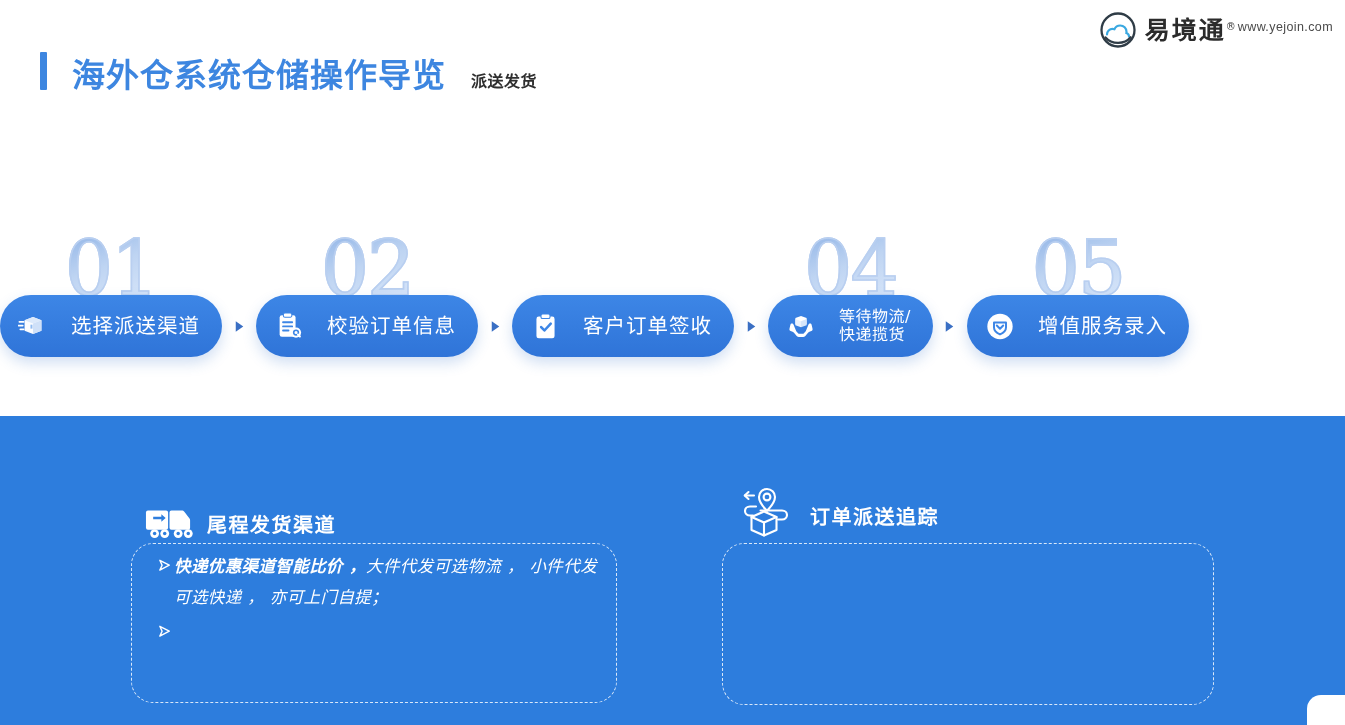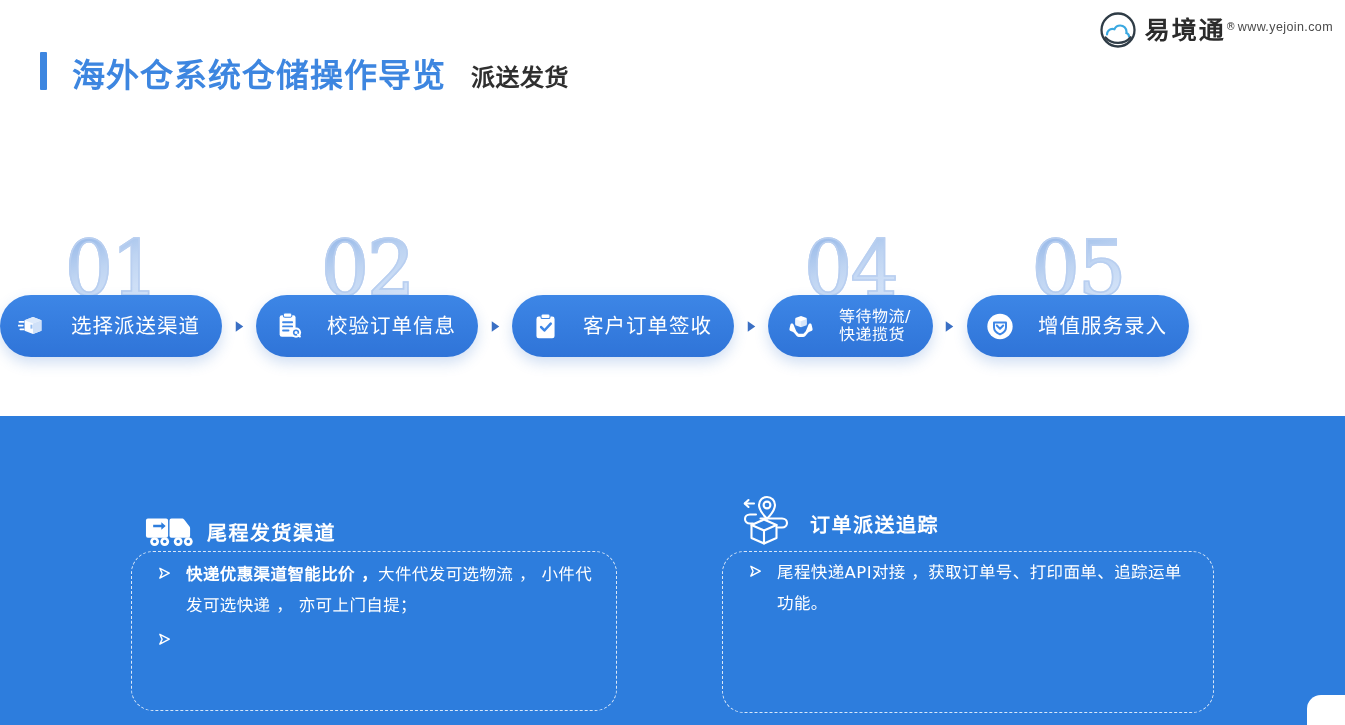--- a/index.html
+++ b/index.html
@@ -22,21 +22,21 @@
   .logo-reg{font-size:10px;vertical-align:super;font-weight:400;color:#3a3a3a;}
   .logo-url{font-size:12.5px;color:#4a4a4a;letter-spacing:.4px;margin-top:3px;
             font-family:"Liberation Sans",sans-serif;}
 
   
   .title-row{position:absolute;left:40px;top:52px;display:flex;align-items:flex-end;gap:25px;}
   .title-bar{width:7px;height:38px;background:#3d86e0;border-radius:1px;flex:0 0 7px;
              align-self:center;margin-bottom:2px;}
   .title-main{font-size:33px;font-weight:700;color:#3d86e0;letter-spacing:1px;line-height:1;
               font-family:"DejaVu Sans","Liberation Sans",sans-serif;}
-  .title-sub{font-size:24px;font-weight:700;color:#2f2f2f;letter-spacing:.5px;
+  .title-sub{font-size:16px;font-weight:700;color:#2f2f2f;letter-spacing:.5px;
              line-height:1;margin-bottom:2px;
              font-family:"DejaVu Sans","Liberation Sans",sans-serif;}
 
   
   .steps{position:absolute;left:0;top:197px;width:1077px;height:160px;
          display:flex;align-items:flex-end;justify-content:space-between;gap:0;}
   .step{position:relative;display:flex;align-items:flex-end;}
   .step-wrap{position:relative;padding-top:58px;}
   .step-num{
     position:absolute;top:-6px;left:50%;transform:translateX(-50%);
@@ -66,30 +66,30 @@
   .pill-label.two-line{font-size:16px;letter-spacing:.5px;}
   .arrow{width:34px;height:62px;display:flex;align-items:center;justify-content:center;flex:0 0 34px;}
   .arrow svg{display:block;}
 
   
   .panel{position:absolute;left:0;top:416px;width:1345px;height:309px;background:#2d7ddd;}
   .notch{position:absolute;right:0;bottom:0;width:42px;height:34px;background:#2d7ddd;}
   .notch::after{content:"";position:absolute;right:-4px;bottom:-4px;width:42px;height:34px;
                 background:#ffffff;border-top-left-radius:14px;}
 
-  .cards{position:absolute;left:0;top:16px;width:1296px;height:309px;}
+  .cards{position:absolute;left:0;top:8px;width:1296px;height:309px;}
   .card{position:absolute;}
   .card-head{position:absolute;top:0;left:14px;display:flex;align-items:center;gap:12px;z-index:3;}
   .card-head-icon{width:50px;height:46px;flex:0 0 50px;display:flex;align-items:center;justify-content:center;}
   .card-title{font-size:20px;font-weight:700;color:#ffffff;letter-spacing:1.5px;
               font-family:"DejaVu Sans","Liberation Sans",sans-serif;white-space:nowrap;}
   .card-box{position:absolute;left:0;right:0;border:1.6px dashed rgba(255,255,255,.82);
             border-radius:22px;box-sizing:border-box;}
   .card-body{position:absolute;left:26px;right:18px;z-index:2;}
-  .bullet{display:flex;align-items:flex-start;gap:12px;margin-bottom:5px;}
+  .bullet{display:flex;align-items:flex-start;margin-bottom:5px;font-style:italic;}
   .bullet-mark{flex:0 0 17px;margin-top:5px;}
   .bullet-text{font-size:16.5px;line-height:1.85;color:#ffffff;letter-spacing:.4px;
                font-family:"DejaVu Sans","Liberation Sans",sans-serif;}
   .bullet-text b{font-weight:700;}
 
   
   #card-left{left:131px;top:492px;width:486px;}
   #card-left .card-box{top:43px;height:160px;}
   #card-left .card-body{top:52px;}
   
@@ -310,25 +310,17 @@
               <path d="M20 20.5h-6c-3 0-5 2-5 4.5s2 4.5 5 4.5h3"></path>
               <path d="M28 25.5l12.5 5.5v13L28 49.5 15.5 44V31z"></path>
               <path d="M15.5 31L28 36.5l12.5-5.5"></path>
               <path d="M28 36.5v13"></path>
             </g>
           </svg>
         </span>
         <span class="card-title">订单派送追踪</span>
       </div>
       <div class="card-body">
-        <div class="bullet">
-          <span class="bullet-mark">
-            <svg viewBox="0 0 18 18" width="17" height="17" aria-hidden="true">
-                <path d="M3 3.5l10 5.2-10 5.2 2.4-5.2z" fill="none" stroke="#ffffff" stroke-width="1.5" stroke-linejoin="round"></path>
-              </svg>
-          </span>
-          <span class="bullet-text"><span>尾程快递API对接 ，获取订单号、打印面单、追踪运单功能。</span></span>
-        </div>
       </div>
     </div>
 
   </div>
 </div>
 
 </body></html>

